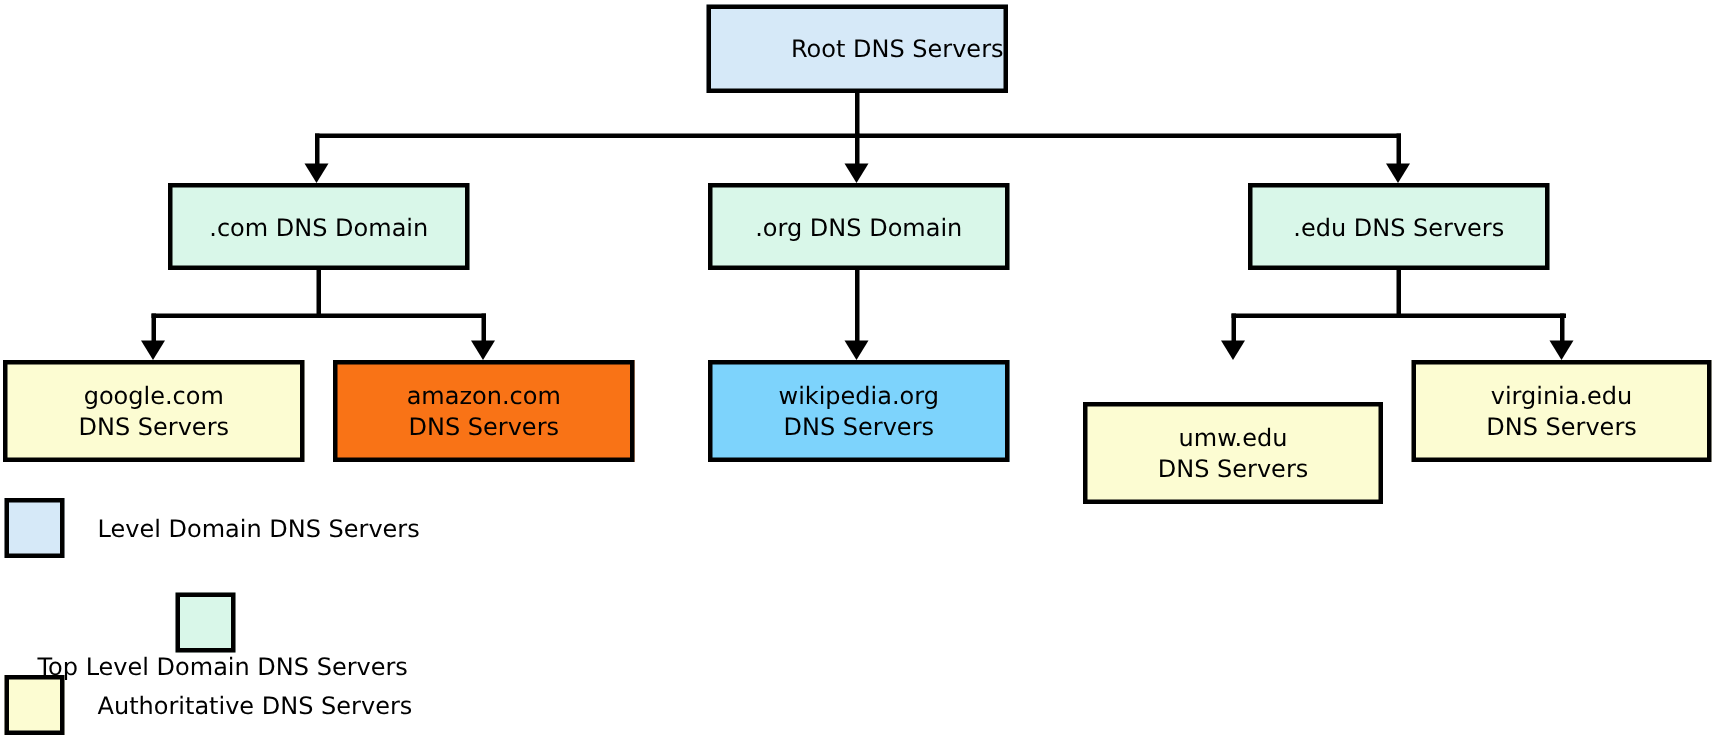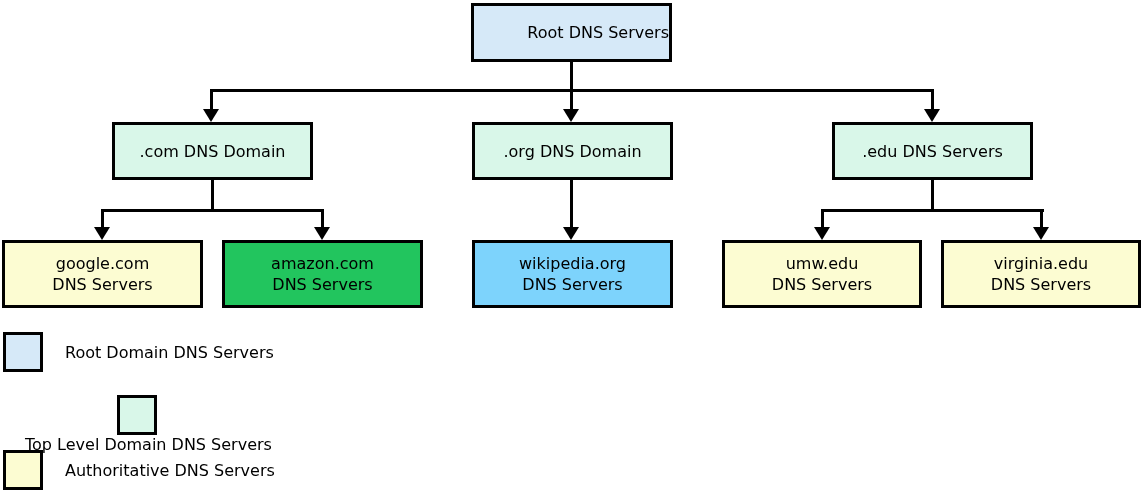--- a/index.html
+++ b/index.html
@@ -86,29 +86,29 @@
     <span>.org DNS Domain</span>
   </div>
   <div class="node node-edu" style="background-color: rgb(217, 247, 233);">
     <span>.edu DNS Servers</span>
   </div>
 
   <div class="node node-google" style="background-color: rgb(252, 252, 210);">
     <span>google.com</span>
     <span>DNS Servers</span>
   </div>
-  <div class="node node-amazon" style="background-color: #22c55e;">
+  <div class="node node-amazon" style="background-color: #f97316;">
     <span>amazon.com</span>
     <span>DNS Servers</span>
   </div>
   <div class="node node-wikipedia" style="background-color: #7dd3fc;">
     <span>wikipedia.org</span>
     <span>DNS Servers</span>
   </div>
-  <div class="node node-umw" style="background-color: rgb(252, 252, 210);">
+  <div class="node node-umw" style="background-color: rgb(252, 252, 210); margin-top: 28px;">
     <span>umw.edu</span>
     <span>DNS Servers</span>
   </div>
   <div class="node node-virginia" style="background-color: rgb(252, 252, 210);">
     <span>virginia.edu</span>
     <span>DNS Servers</span>
   </div>
 
   <div class="line l1-stem"></div>
   <div class="line l1-rail"></div>
@@ -131,21 +131,21 @@
 
   <div class="line l2e-stem"></div>
   <div class="line l2e-rail"></div>
   <div class="line l2e-drop-umw"></div>
   <div class="line l2e-drop-virginia"></div>
   <div class="arrow l2e-arr-umw"></div>
   <div class="arrow l2e-arr-virginia"></div>
 
   <div class="legend-row legend-row-0">
     <div class="legend-swatch" style="background-color: rgb(214, 233, 248);"></div>
-    <span class="legend-label">Root Domain DNS Servers</span>
+    <span class="legend-label">Level Domain DNS Servers</span>
   </div>
   <div class="legend-row legend-row-1">
     <div class="legend-swatch" style="background-color: rgb(217, 247, 233);"></div>
     <span class="legend-label">Top Level Domain DNS Servers</span>
   </div>
   <div class="legend-row legend-row-2">
     <div class="legend-swatch" style="background-color: rgb(252, 252, 210);"></div>
     <span class="legend-label">Authoritative DNS Servers</span>
   </div>
 

